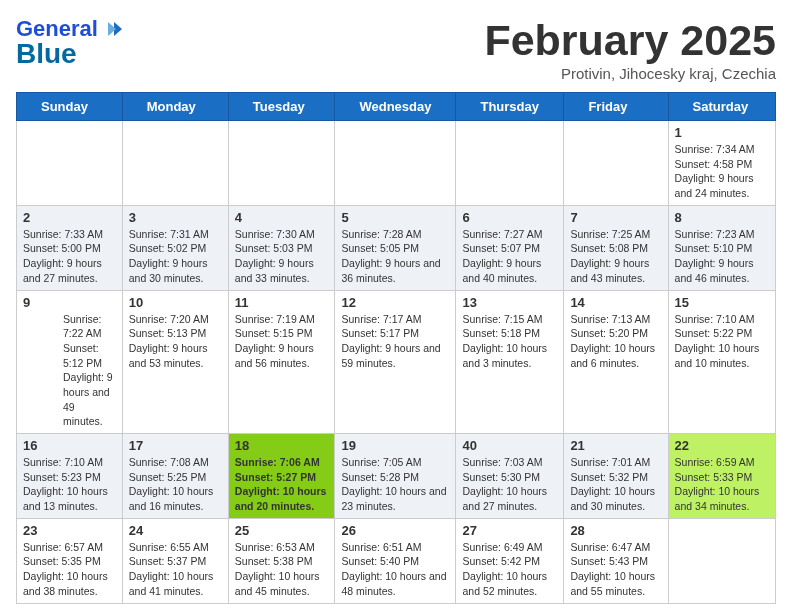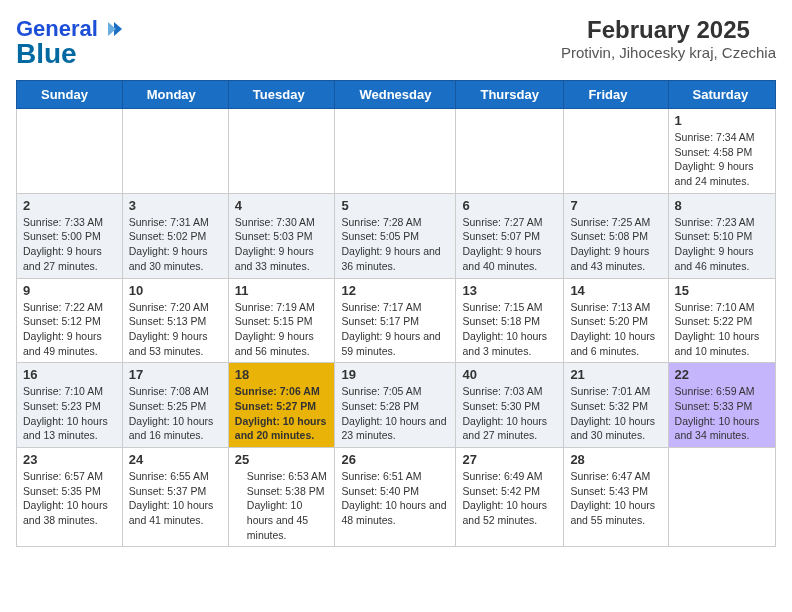--- a/index.html
+++ b/index.html
@@ -18,24 +18,23 @@
     }
     .logo {
       display: flex;
       flex-direction: column;
       align-items: flex-start;
     }
     .title-area {
       text-align: right;
     }
     .month-title {
-      font-size: 24px;
+      font-size: 43px;
       font-weight: bold;
       color: #333;
-      text-align: center;
     }
     .location {
       font-size: 15px;
       color: #555;
     }
     .calendar {
       width: 100%;
       border-collapse: collapse;
       border: 1px solid #ccc;
     }
@@ -156,21 +155,21 @@
         <td style="background: rgb(238, 242, 247);">
           <span class="day-num">8</span>
           <div class="day-info" style="white-space: pre-line;">Sunrise: 7:23 AM
 Sunset: 5:10 PM
 Daylight: 9 hours and 46 minutes.</div>
         </td>
       </tr>
       <tr>
         <td>
           <span class="day-num">9</span>
-          <div class="day-info" style="white-space: pre-line;">Sunrise: 7:22 AM
+          <div class="day-info" style="white-space: pre-line; margin-left: 40px;">Sunrise: 7:22 AM
 Sunset: 5:12 PM
 Daylight: 9 hours and 49 minutes.</div>
         </td>
         <td>
           <span class="day-num">10</span>
           <div class="day-info" style="white-space: pre-line;">Sunrise: 7:20 AM
 Sunset: 5:13 PM
 Daylight: 9 hours and 53 minutes.</div>
         </td>
         <td>
@@ -210,21 +209,21 @@
           <div class="day-info" style="white-space: pre-line;">Sunrise: 7:10 AM
 Sunset: 5:23 PM
 Daylight: 10 hours and 13 minutes.</div>
         </td>
         <td style="background: rgb(238, 242, 247);">
           <span class="day-num">17</span>
           <div class="day-info" style="white-space: pre-line;">Sunrise: 7:08 AM
 Sunset: 5:25 PM
 Daylight: 10 hours and 16 minutes.</div>
         </td>
-        <td style="background: #eab308;">
+        <td style="background: #84cc16;">
           <span class="day-num">18</span>
           <div class="day-info" style="white-space: pre-line; font-weight: bold;">Sunrise: 7:06 AM
 Sunset: 5:27 PM
 Daylight: 10 hours and 20 minutes.</div>
         </td>
         <td style="background: rgb(238, 242, 247);">
           <span class="day-num">19</span>
           <div class="day-info" style="white-space: pre-line;">Sunrise: 7:05 AM
 Sunset: 5:28 PM
 Daylight: 10 hours and 23 minutes.</div>
@@ -234,21 +233,21 @@
           <div class="day-info" style="white-space: pre-line;">Sunrise: 7:03 AM
 Sunset: 5:30 PM
 Daylight: 10 hours and 27 minutes.</div>
         </td>
         <td style="background: rgb(238, 242, 247);">
           <span class="day-num">21</span>
           <div class="day-info" style="white-space: pre-line;">Sunrise: 7:01 AM
 Sunset: 5:32 PM
 Daylight: 10 hours and 30 minutes.</div>
         </td>
-        <td style="background: #c4b5fd;">
+        <td style="background: #bef264;">
           <span class="day-num">22</span>
           <div class="day-info" style="white-space: pre-line;">Sunrise: 6:59 AM
 Sunset: 5:33 PM
 Daylight: 10 hours and 34 minutes.</div>
         </td>
       </tr>
       <tr>
         <td>
           <span class="day-num">23</span>
           <div class="day-info" style="white-space: pre-line;">Sunrise: 6:57 AM
@@ -256,21 +255,21 @@
 Daylight: 10 hours and 38 minutes.</div>
         </td>
         <td>
           <span class="day-num">24</span>
           <div class="day-info" style="white-space: pre-line;">Sunrise: 6:55 AM
 Sunset: 5:37 PM
 Daylight: 10 hours and 41 minutes.</div>
         </td>
         <td>
           <span class="day-num">25</span>
-          <div class="day-info" style="white-space: pre-line; margin-left: 12px;">Sunrise: 6:53 AM
+          <div class="day-info" style="white-space: pre-line;">Sunrise: 6:53 AM
 Sunset: 5:38 PM
 Daylight: 10 hours and 45 minutes.</div>
         </td>
         <td>
           <span class="day-num">26</span>
           <div class="day-info" style="white-space: pre-line;">Sunrise: 6:51 AM
 Sunset: 5:40 PM
 Daylight: 10 hours and 48 minutes.</div>
         </td>
         <td>

